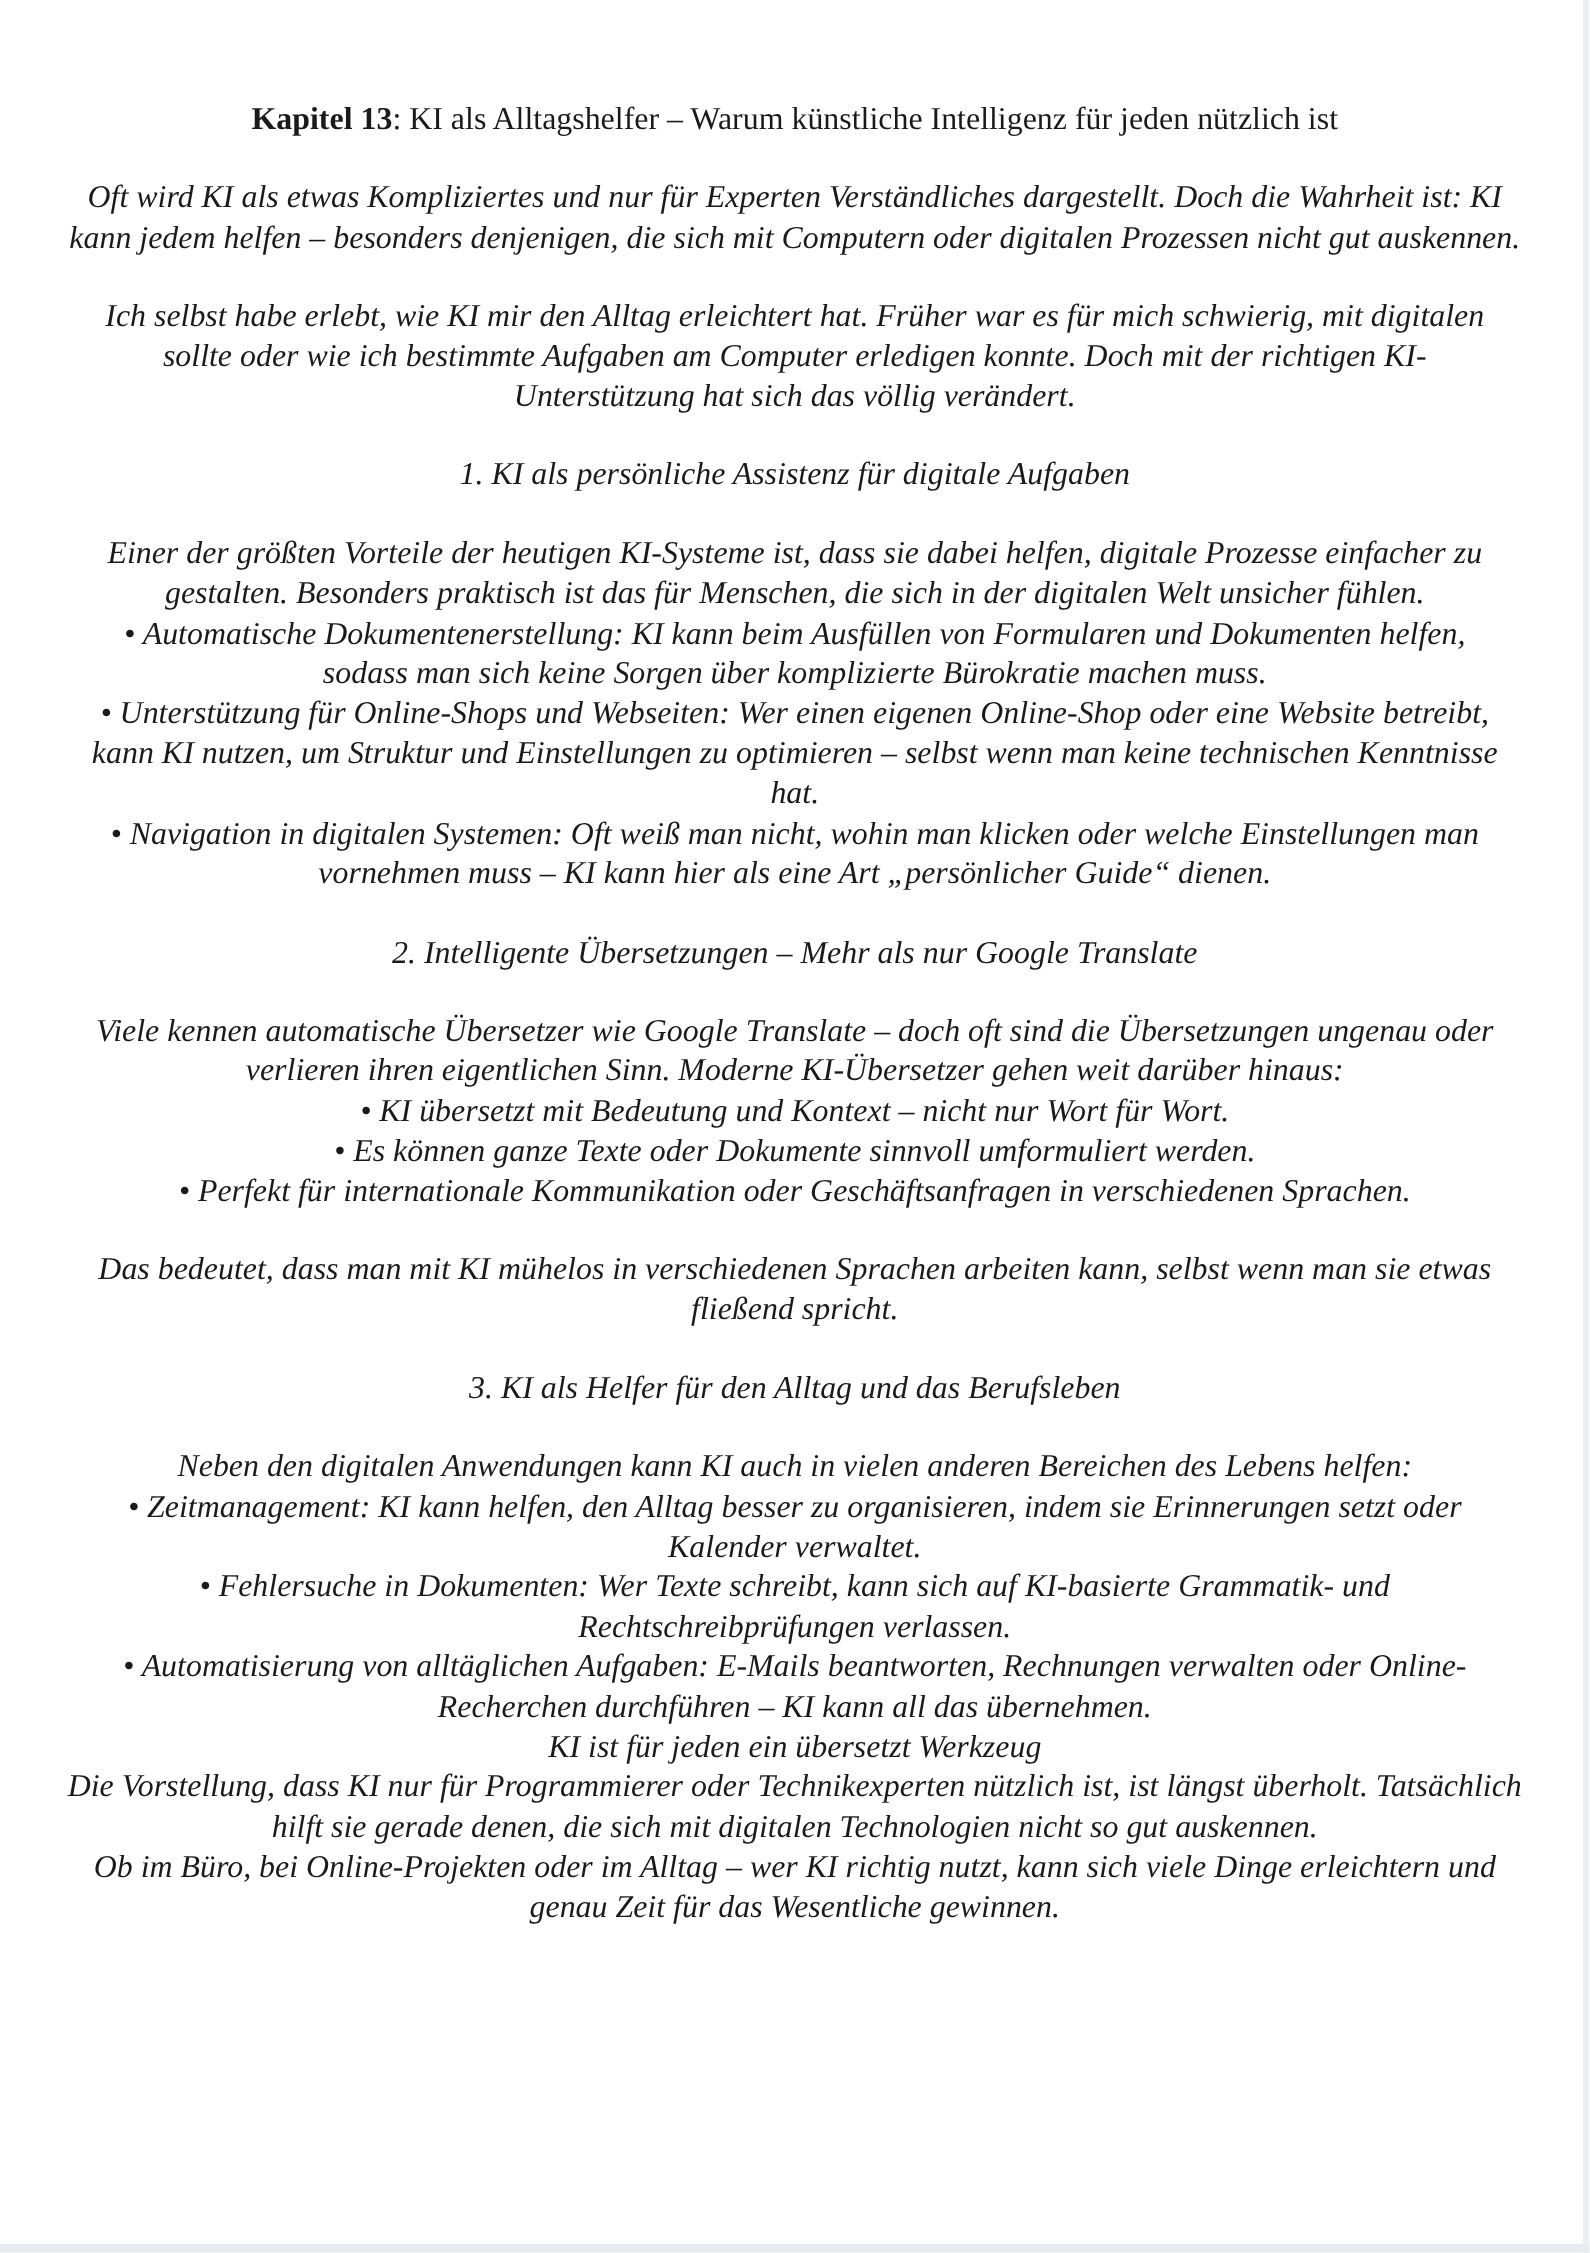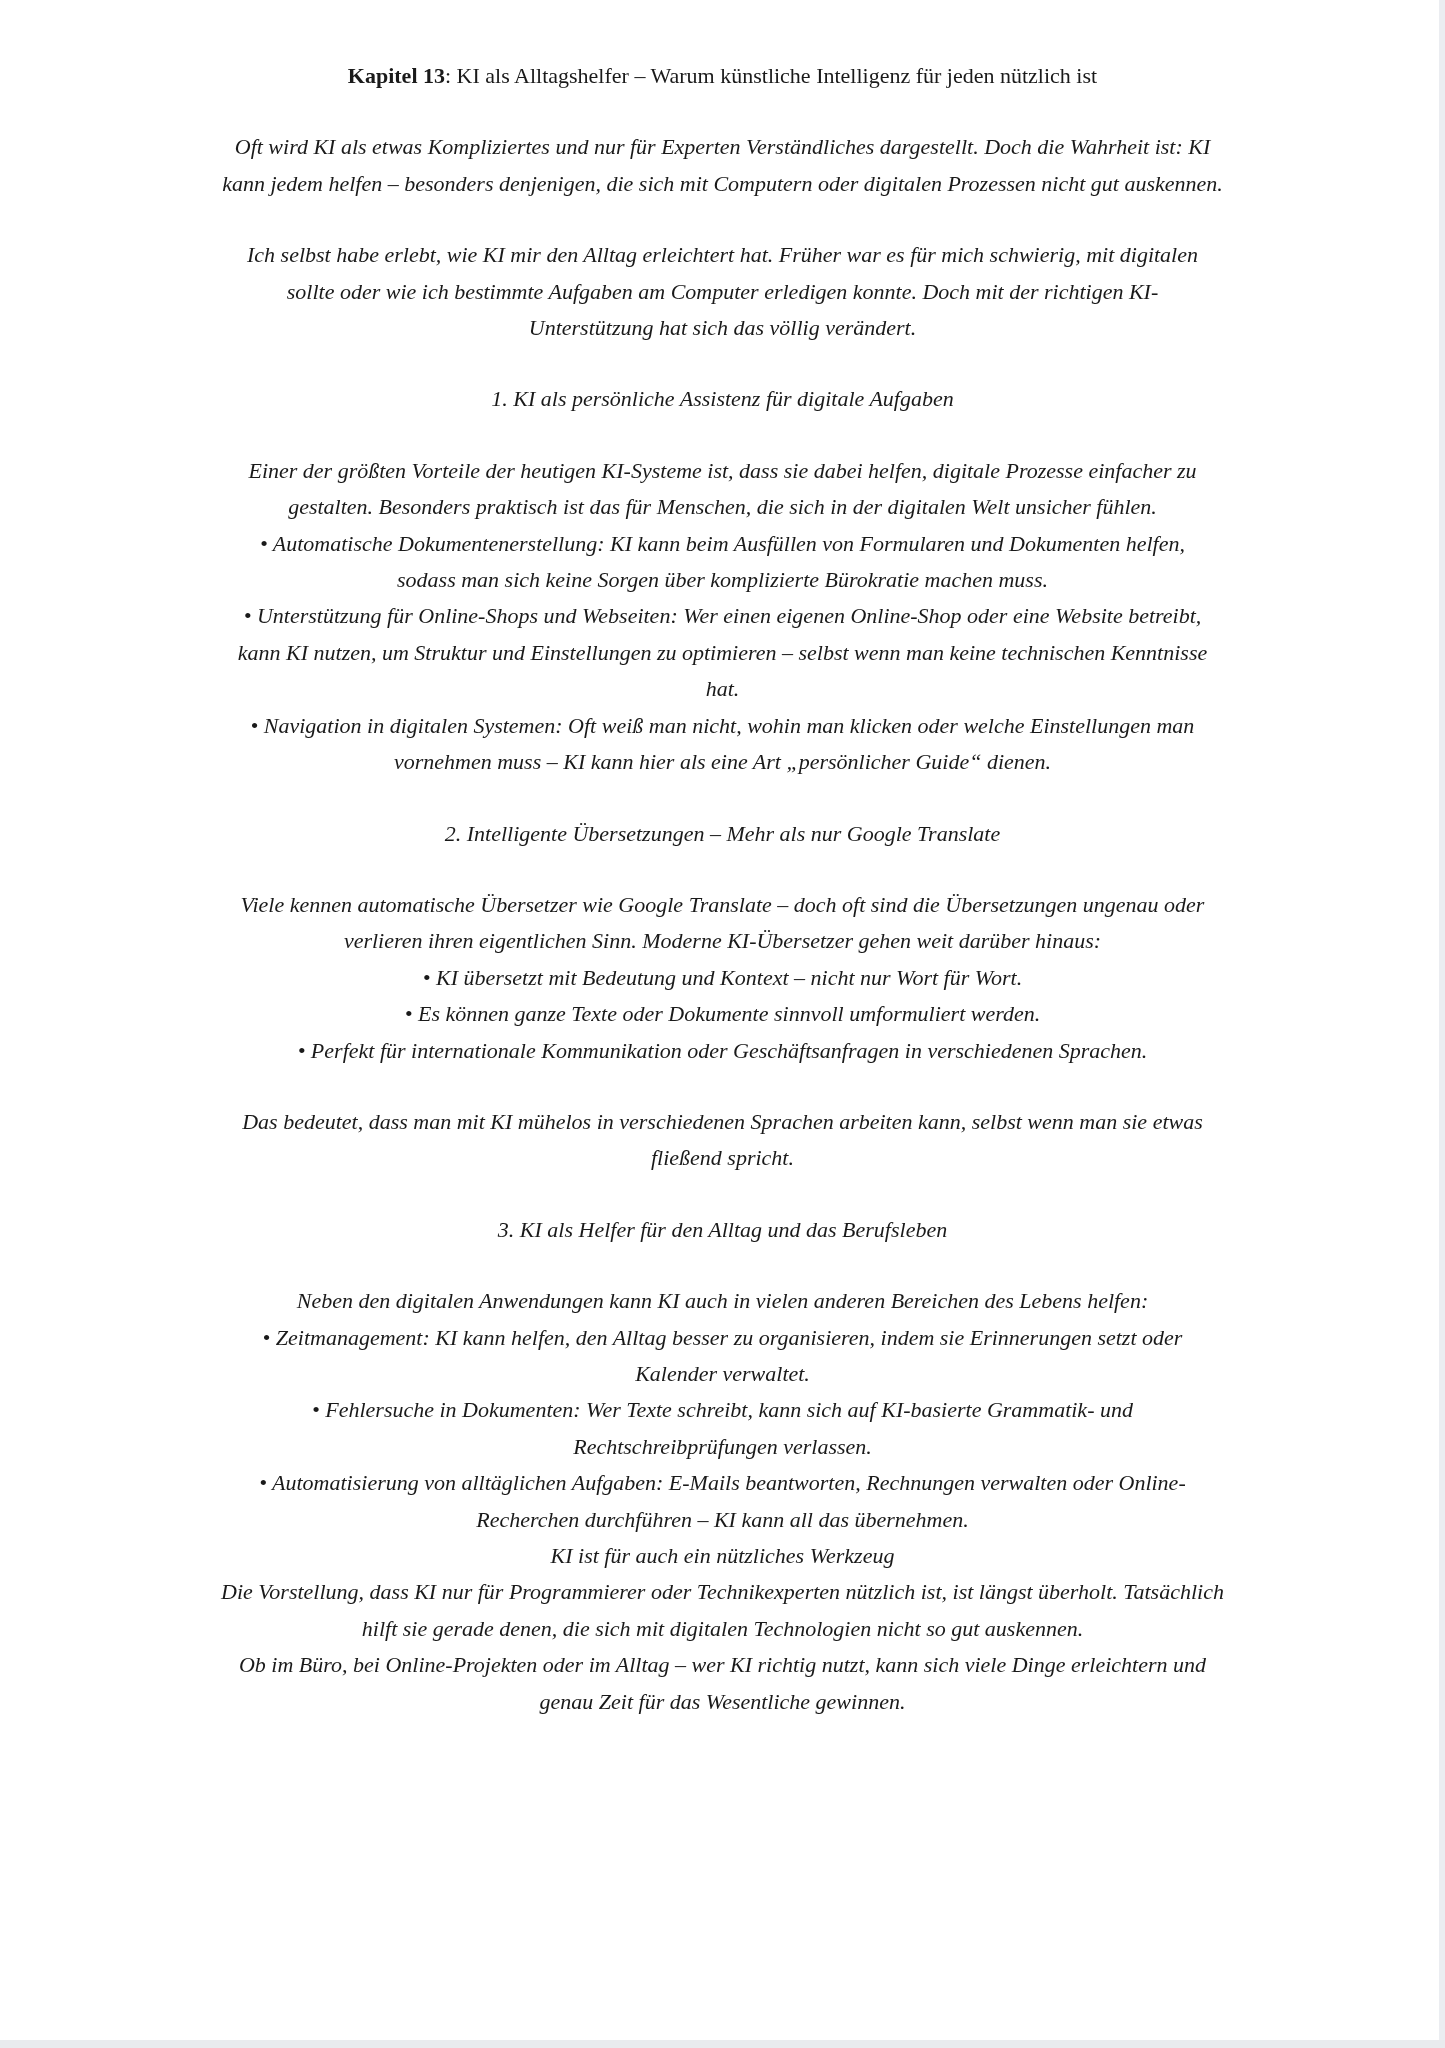--- a/index.html
+++ b/index.html
@@ -7,22 +7,22 @@
     width: 1445px;
     height: 2048px;
     position: relative;
     overflow: hidden;
     background: var(--page-bg, #ffffff);
     font-family: "Liberation Serif", "DejaVu Serif", serif;
   }
   .doc {
     width: 1270px;
     margin: 0 auto;
-    padding-top: 58px;
-    font-size: 22px;
+    padding-top: 90px;
+    font-size: 29px;
     line-height: 36.4px;
     color: var(--text, #1a1a1a);
   }
   .block { margin-top: 35px; font-style: italic; }
   .line {
     display: flex;
     justify-content: center;
     white-space: pre;
   }
   .title .bold { font-weight: bold; }
@@ -86,21 +86,21 @@
         <div class="line">3. KI als Helfer für den Alltag und das Berufsleben</div>
       </div>
       <div class="block paragraph">
         <div class="line">Neben den digitalen Anwendungen kann KI auch in vielen anderen Bereichen des Lebens helfen:</div>
         <div class="line">• Zeitmanagement: KI kann helfen, den Alltag besser zu organisieren, indem sie Erinnerungen setzt oder</div>
         <div class="line">Kalender verwaltet.</div>
         <div class="line">• Fehlersuche in Dokumenten: Wer Texte schreibt, kann sich auf KI-basierte Grammatik- und</div>
         <div class="line">Rechtschreibprüfungen verlassen.</div>
         <div class="line">• Automatisierung von alltäglichen Aufgaben: E-Mails beantworten, Rechnungen verwalten oder Online-</div>
         <div class="line">Recherchen durchführen – KI kann all das übernehmen.</div>
-        <div class="line">KI ist für auch ein nützliches Werkzeug</div>
+        <div class="line">KI ist für jeden ein übersetzt Werkzeug</div>
         <div class="line">Die Vorstellung, dass KI nur für Programmierer oder Technikexperten nützlich ist, ist längst überholt. Tatsächlich</div>
         <div class="line">hilft sie gerade denen, die sich mit digitalen Technologien nicht so gut auskennen.</div>
         <div class="line">Ob im Büro, bei Online-Projekten oder im Alltag – wer KI richtig nutzt, kann sich viele Dinge erleichtern und</div>
         <div class="line">genau Zeit für das Wesentliche gewinnen.</div>
       </div>
     </div>
 </div>
 
 <div class="right-strip"></div>
 <div class="bottom-strip"></div>

